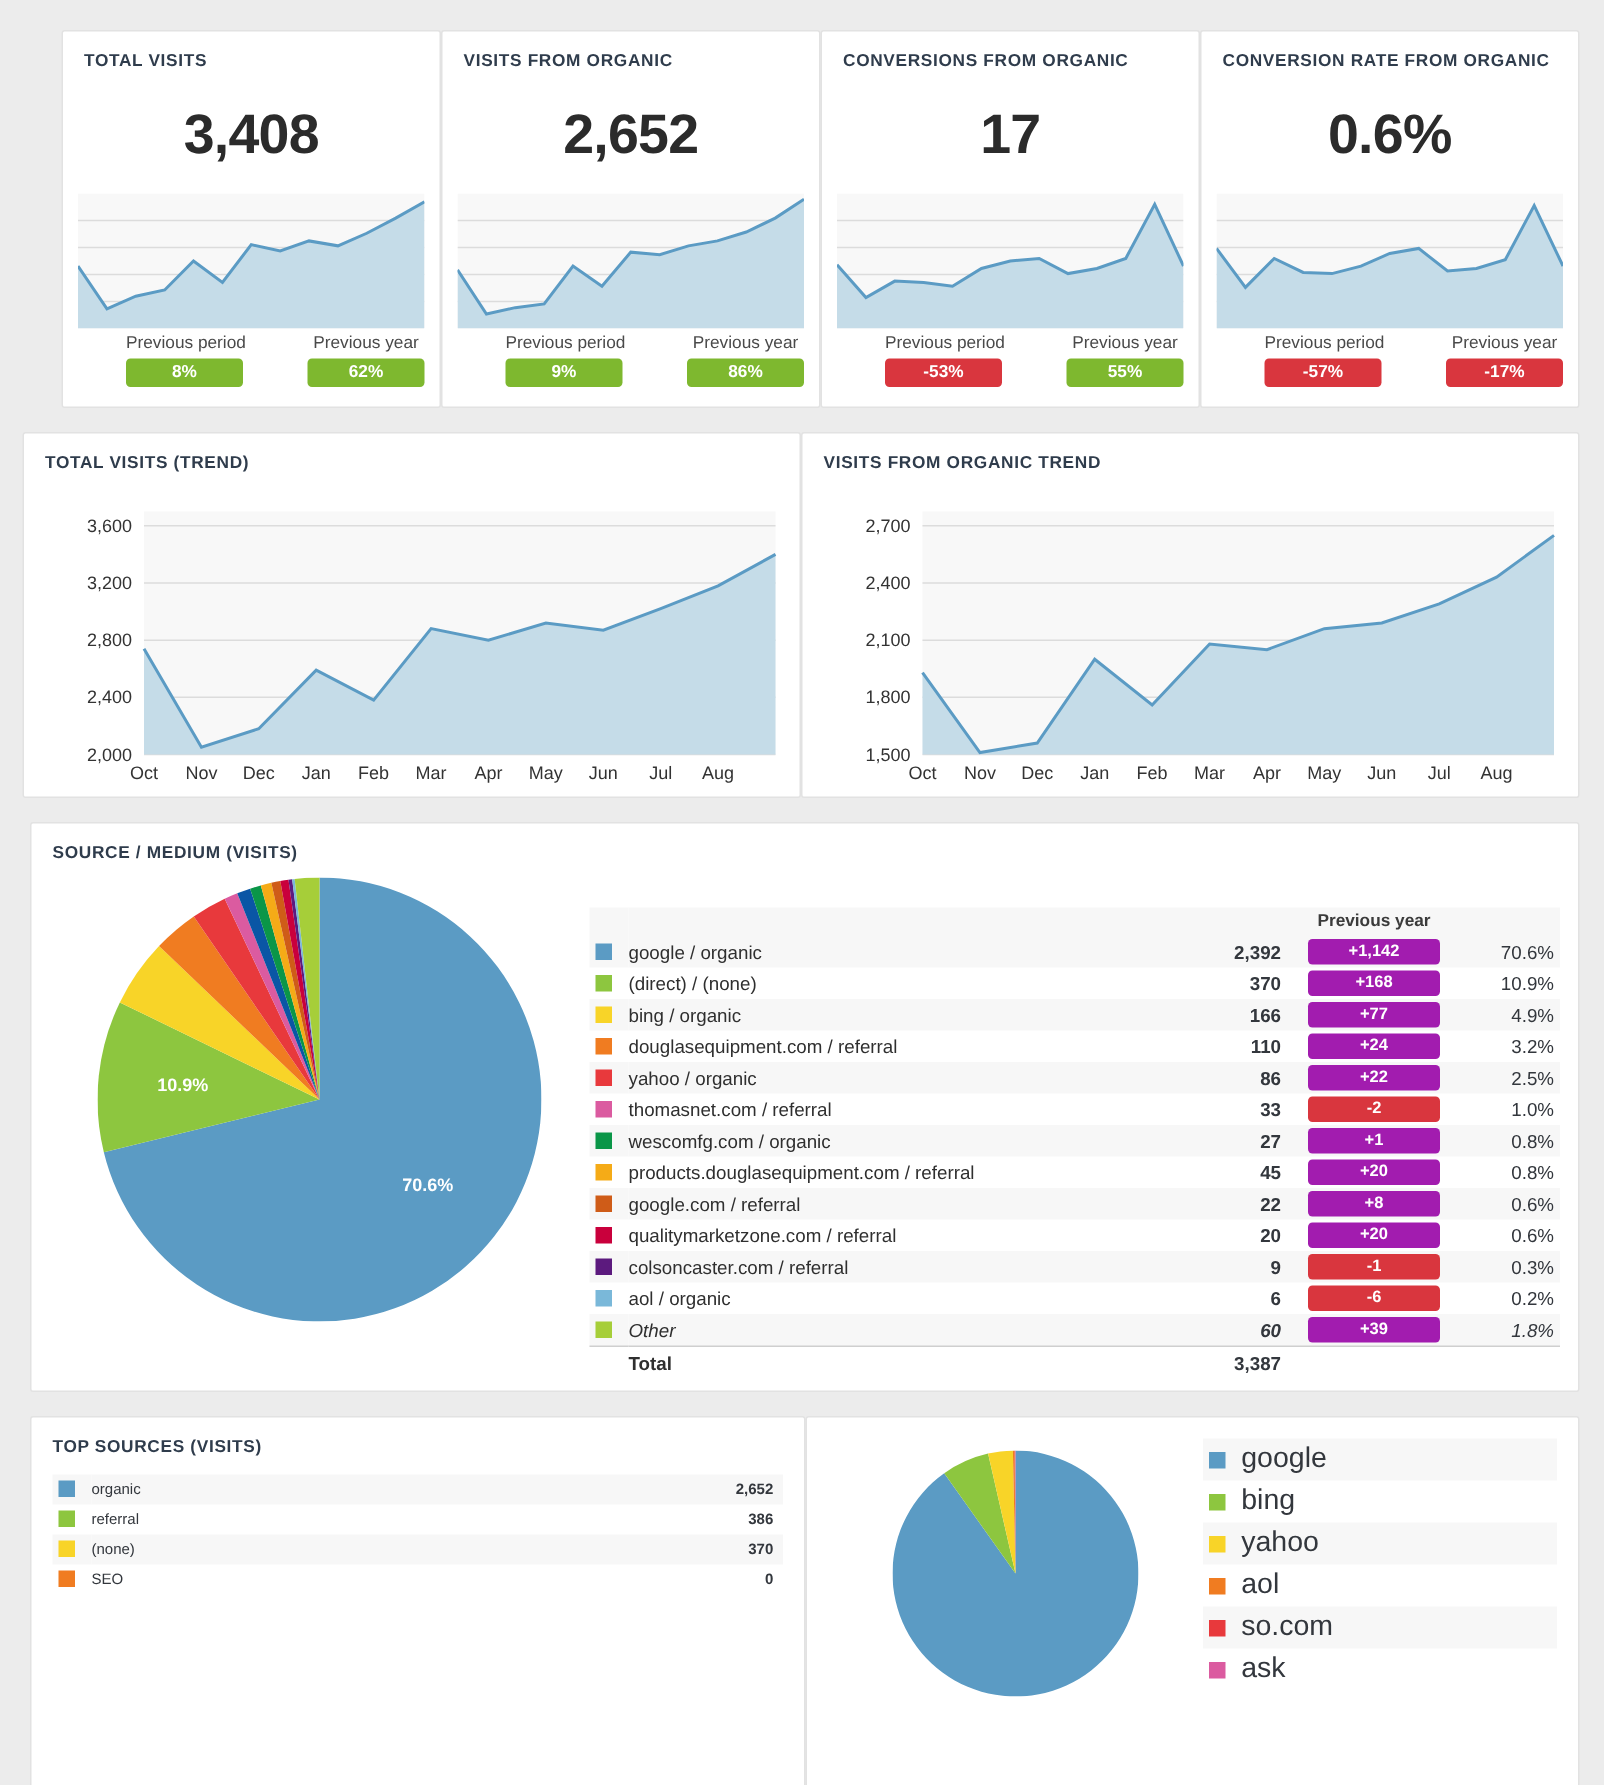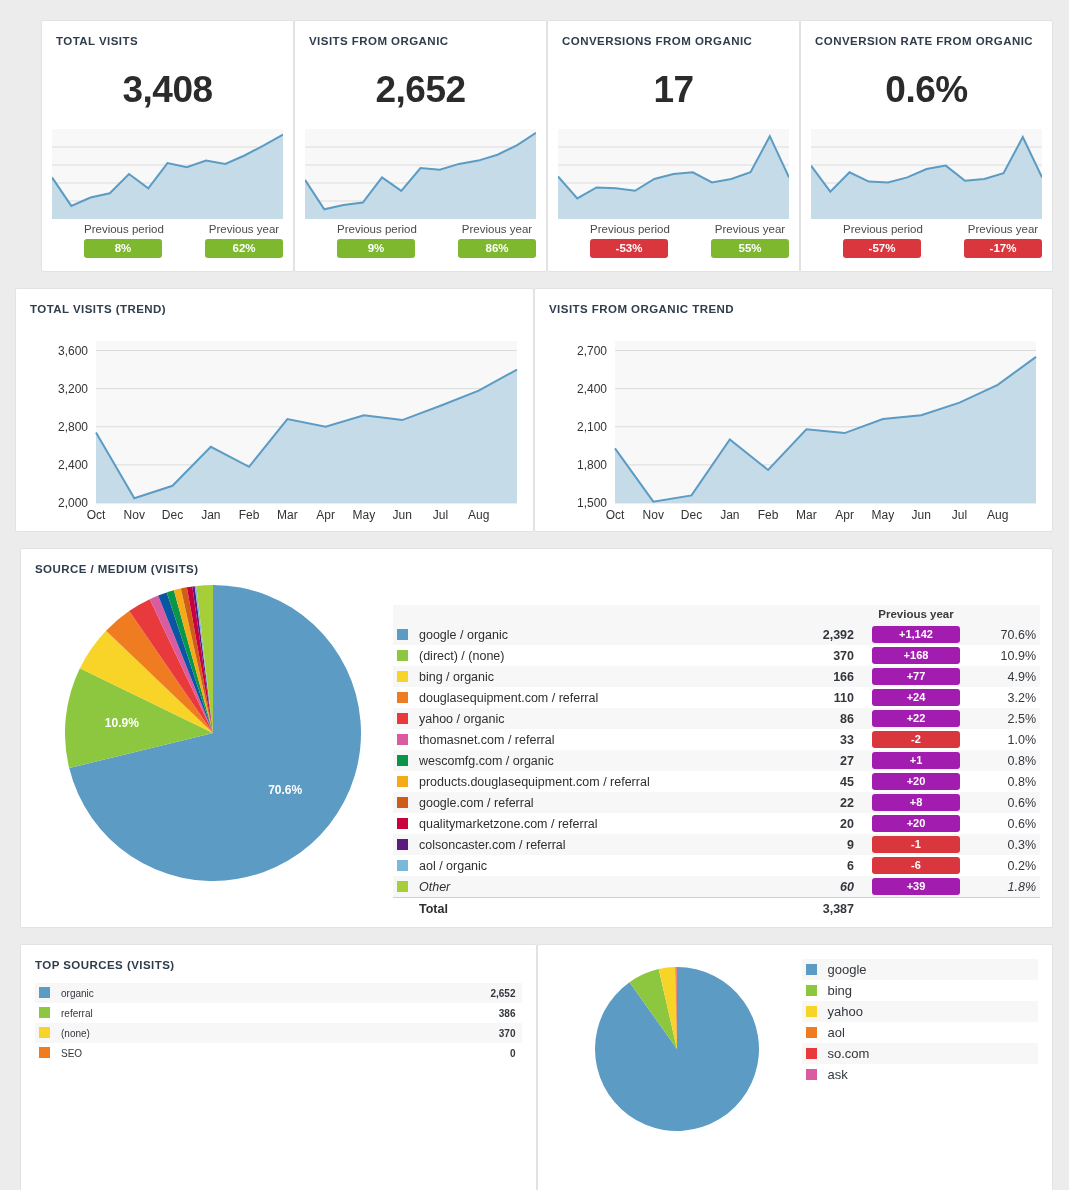--- a/index.html
+++ b/index.html
@@ -93,21 +93,21 @@
 
   
   .bottom-left { width: 519px; height: 250px; }
   .bottom-right { width: 519px; height: 250px; }
   table.simple { width: 100%; border-collapse: collapse; font-size: 10px; margin-top: 12px; }
   table.simple td { padding: 3px 0; height: 20px; }
   table.simple tr:nth-child(odd) { background: #f7f7f7; }
   .se-body { display: flex; padding: 10px 14px 0 14px; }
   .se-pie { width: 250px; display: flex; justify-content: center; align-items: flex-start; padding-top: 12px; }
   .se-legend { flex: 1; padding-top: 4px; }
-  table.legend { width: 100%; border-collapse: collapse; font-size: 13px; }
+  table.legend { width: 100%; border-collapse: collapse; font-size: 19px; }
   table.legend td { padding: 3px 0; height: 19px; }
   table.legend tr:nth-child(odd) { background: #f7f7f7; }
   .axis-txt { font-size: 12px; fill: #333; font-family: "Liberation Sans", sans-serif; }
   .pie-lbl { font-size: 12px; font-weight: bold; fill: #fff; font-family: "Liberation Sans", sans-serif; }
 </style>
 </head>
 <body>
 
 <div class="dash">
 

